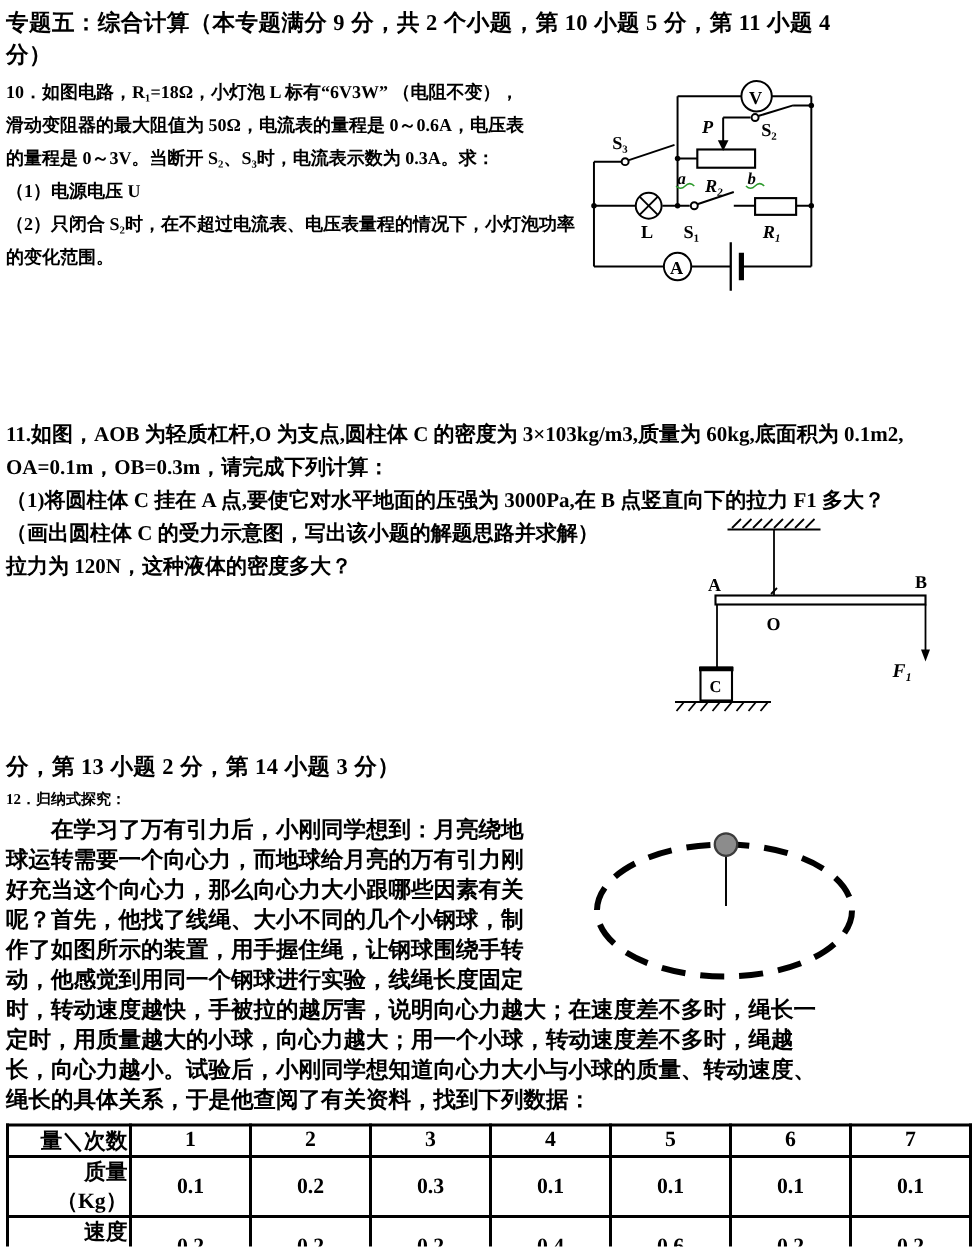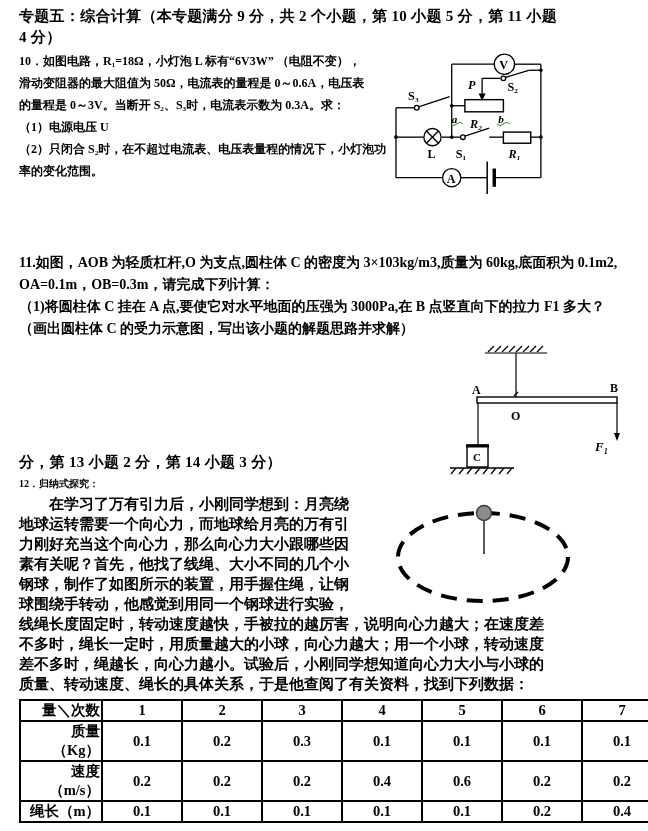--- a/index.html
+++ b/index.html
@@ -2,28 +2,28 @@
 <html><head>
 <meta charset="utf-8">
 <style>
   * { margin: 0; padding: 0; box-sizing: border-box; }
   html, body { background: #fff; }
   body {
     width: 648px; height: 831px; overflow: hidden; position: relative;
     font-family: "Liberation Serif", "DejaVu Serif", serif;
     font-weight: bold; color: #000;
   }
-  .page { position: relative; width: 560px; height: 831px; padding: 6px 3px 0 19px; }
+  .page { position: relative; width: 560px; height: 831px; padding: 6px 3px 0 4px; }
 
   .h5 { font-size: 15px; line-height: 21px; letter-spacing: 0.3px; }
   .prob10 { margin-top: 2px; min-height: 152px; }
   .circuit-float { float: right; width: 166px; height: 152px; margin-right: 0px; }
   .p10-line, .p10-tail { font-size: 12px; line-height: 22px; }
 
-  .prob11 { margin-top: 50px; }
+  .prob11 { margin-top: 78px; }
   .p11-line { font-size: 14px; line-height: 22px; white-space: nowrap; }
 
   .answer-space { height: 112px; }
 
   .lever-abs { position: absolute; left: 440px; top: 344px; width: 205px; height: 132px; }
 
   .h6 { font-size: 15px; line-height: 21px; letter-spacing: 0.3px; }
   .p12-title { font-size: 10px; line-height: 21px; }
   .p12-body { font-size: 15px; line-height: 20px; text-indent: 2em; }
   .ellipse-float { float: right; width: 198px; height: 118px; margin-left: 2px; }
@@ -127,20 +127,21 @@
     <div class="p10-line">的量程是 0～3V。当断开 S₂、S₃时，电流表示数为 0.3A。求：</div>
     <div class="p10-line">（1）电源电压 U</div>
     <div class="p10-tail">（2）只闭合 S₂时，在不超过电流表、电压表量程的情况下，小灯泡功率的变化范围。</div>
   </div>
 
   <div class="prob11">
     <div class="p11-line">11.如图，AOB 为轻质杠杆,O 为支点,圆柱体 C 的密度为 3×103kg/m3,质量为 60kg,底面积为 0.1m2,</div>
     <div class="p11-line">OA=0.1m，OB=0.3m，请完成下列计算：</div>
     <div class="p11-line">（1)将圆柱体 C 挂在 A 点,要使它对水平地面的压强为 3000Pa,在 B 点竖直向下的拉力 F1 多大？</div>
     <div class="p11-line">（画出圆柱体 C 的受力示意图，写出该小题的解题思路并求解）</div>
+    <div class="p11-line">拉力为 120N，这种液体的密度多大？</div>
   </div>
 
   <div class="answer-space"></div>
 
   <div class="lever-abs">
     <svg width="205" height="132" viewBox="0 0 205 132">
       <g stroke="#000" stroke-width="1.2" fill="none">
 
         <line x1="45" y1="9" x2="107" y2="9"></line>
         <line x1="48" y1="8" x2="54" y2="2"></line>

